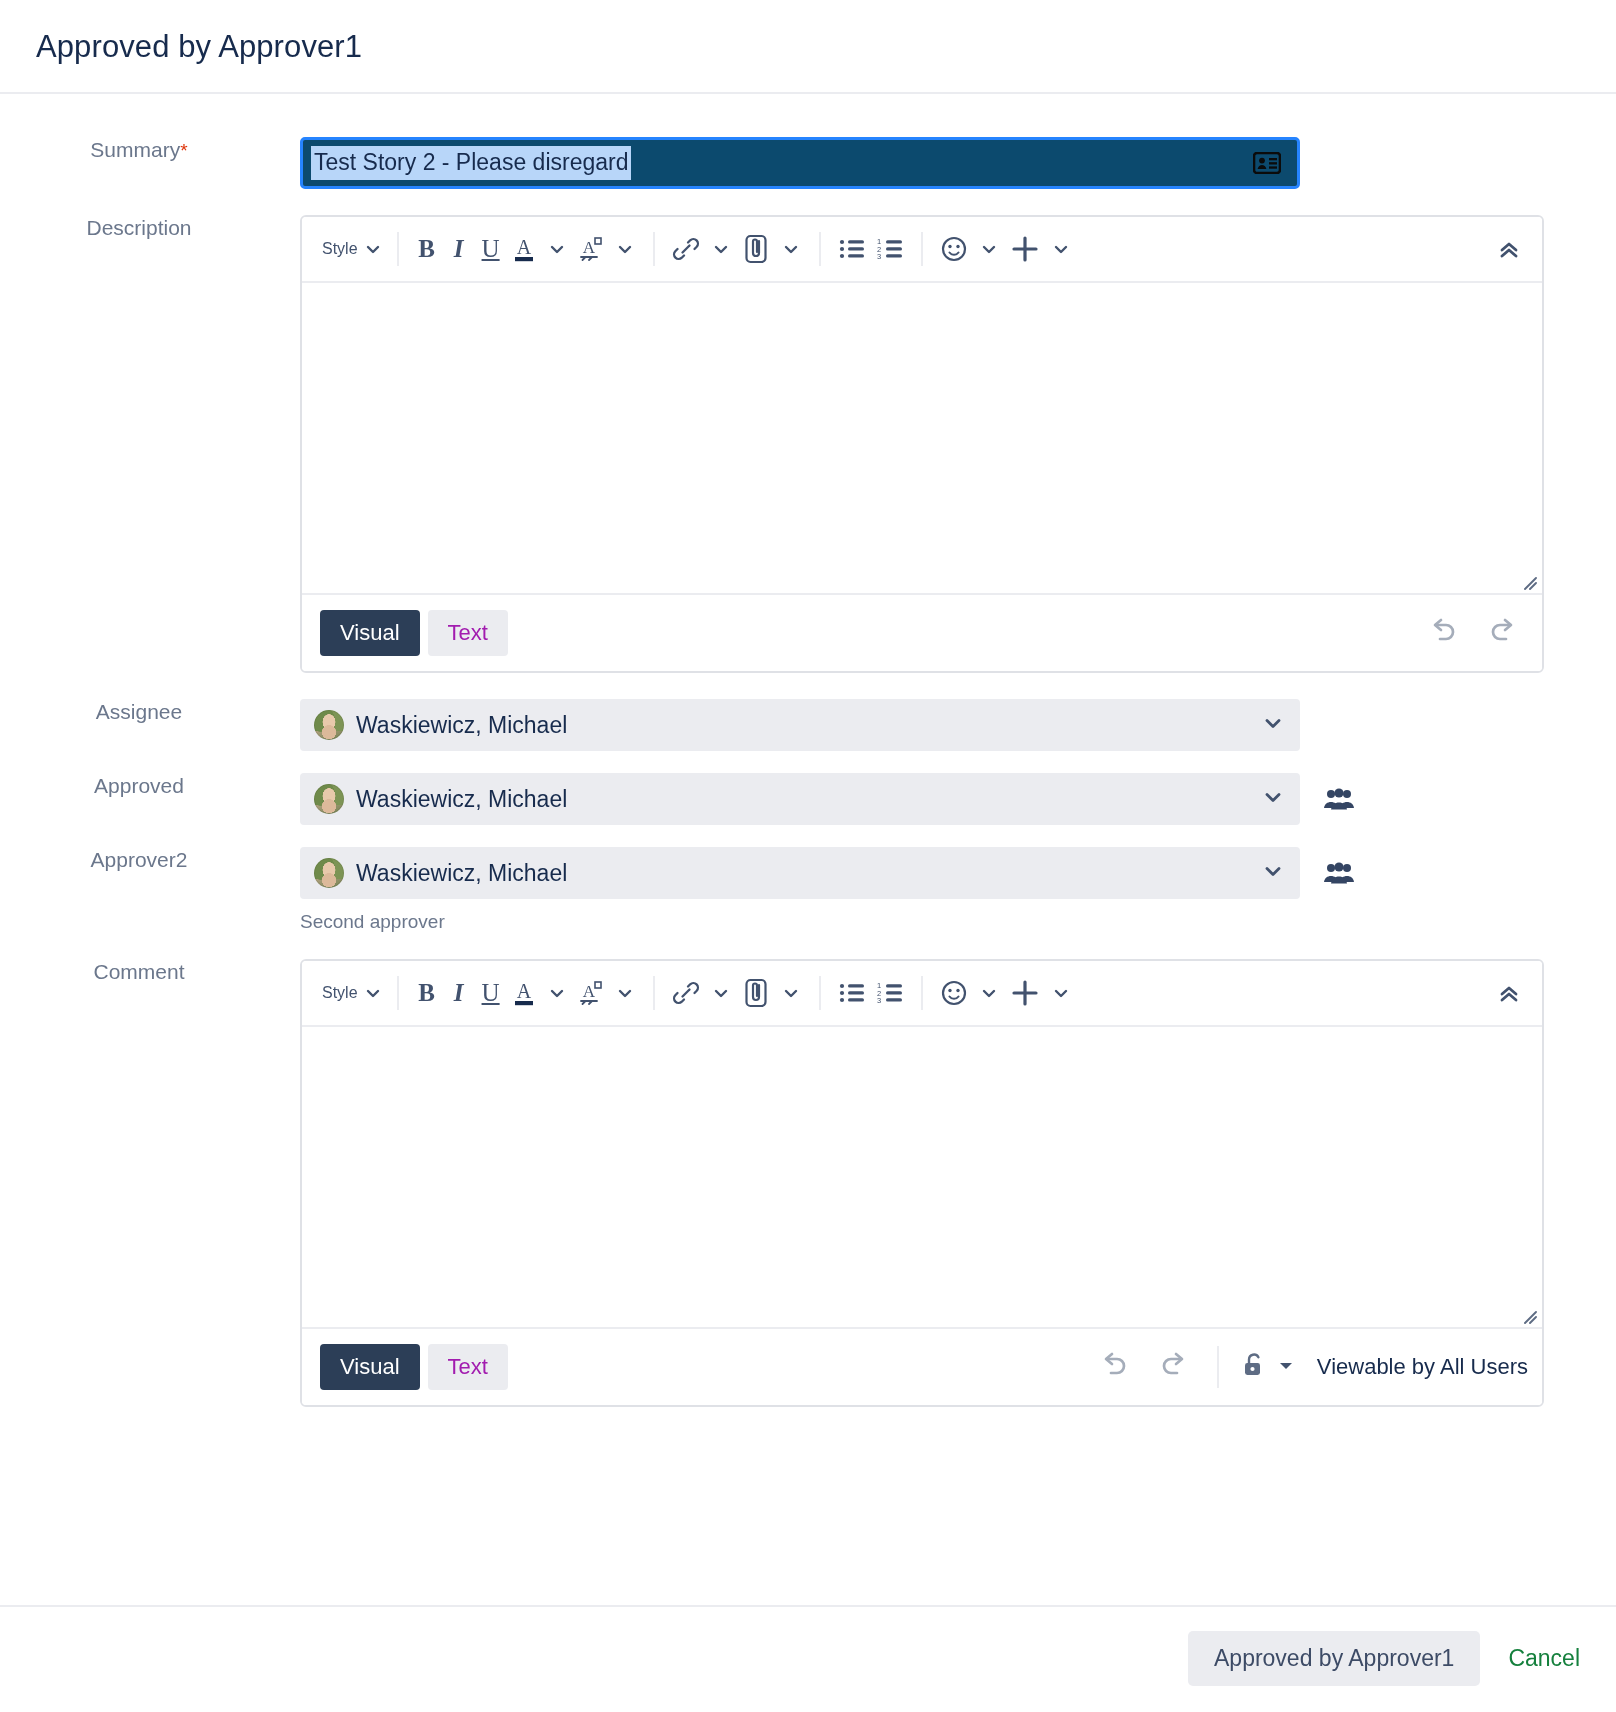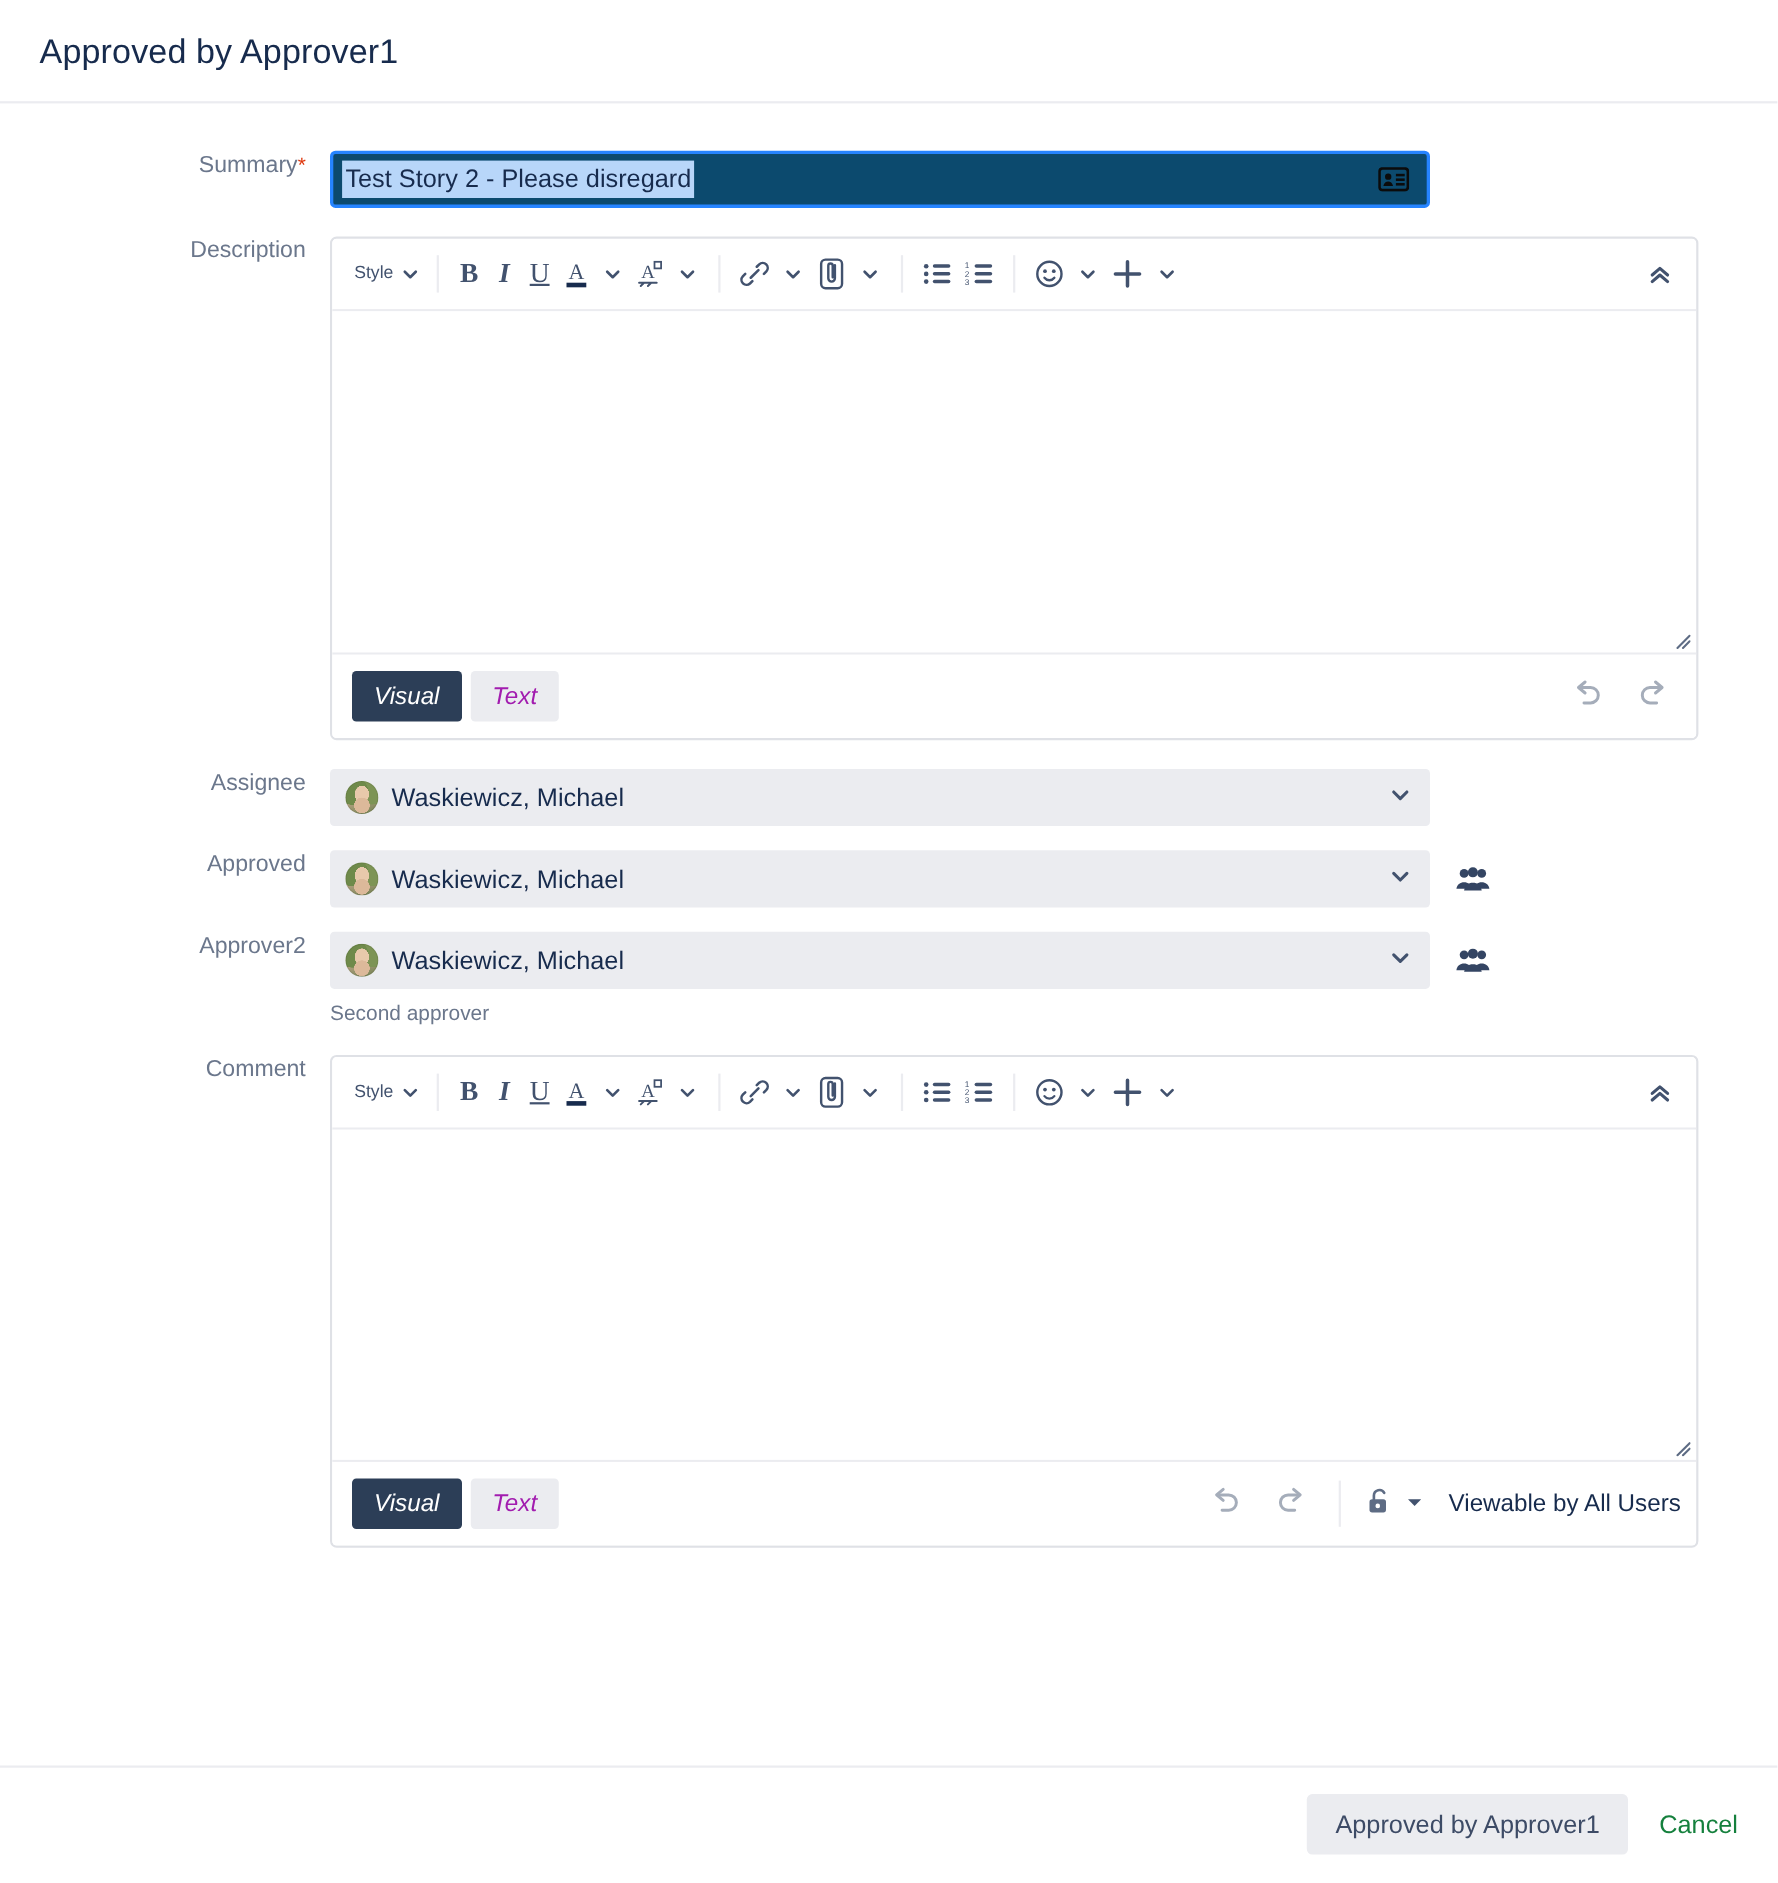--- a/index.html
+++ b/index.html
@@ -39,21 +39,21 @@
     overflow: hidden;
   }
   .field-row {
     display: flex;
     align-items: flex-start;
     margin-bottom: 0;
   }
   .field-label {
     width: 300px;
     flex: 0 0 300px;
-    text-align: right;
+    text-align: center;
     padding-right: 22px;
     font-size: 21px;
     color: #6b778c;
     line-height: 1.2;
   }
   .req-star { color: #de350b; font-size: 19px; }
   .field-control { flex: 1 1 auto; padding-right: 40px; position: relative; }
 
   
   .summary-wrap {
@@ -142,21 +142,21 @@
     width: 18px; height: 18px;
   }
   .editor-footer {
     display: flex;
     align-items: center;
     height: 78px;
     border-top: 2px solid #ebecf0;
     padding: 0 14px 0 18px;
     background: #fff;
   }
-  .mode-tabs { display: flex; gap: 8px; font-style: italic; }
+  .mode-tabs { display: flex; gap: 8px; }
   .mode-tab {
     height: 46px;
     padding: 0 20px;
     display: flex; align-items: center;
     font-size: 22px;
     border-radius: 4px;
     cursor: pointer;
   }
   .mode-tab.active { background: #2c3e57; color: #ffffff; }
   .mode-tab.inactive { background: #ebecf0; color: #a21caf; }

